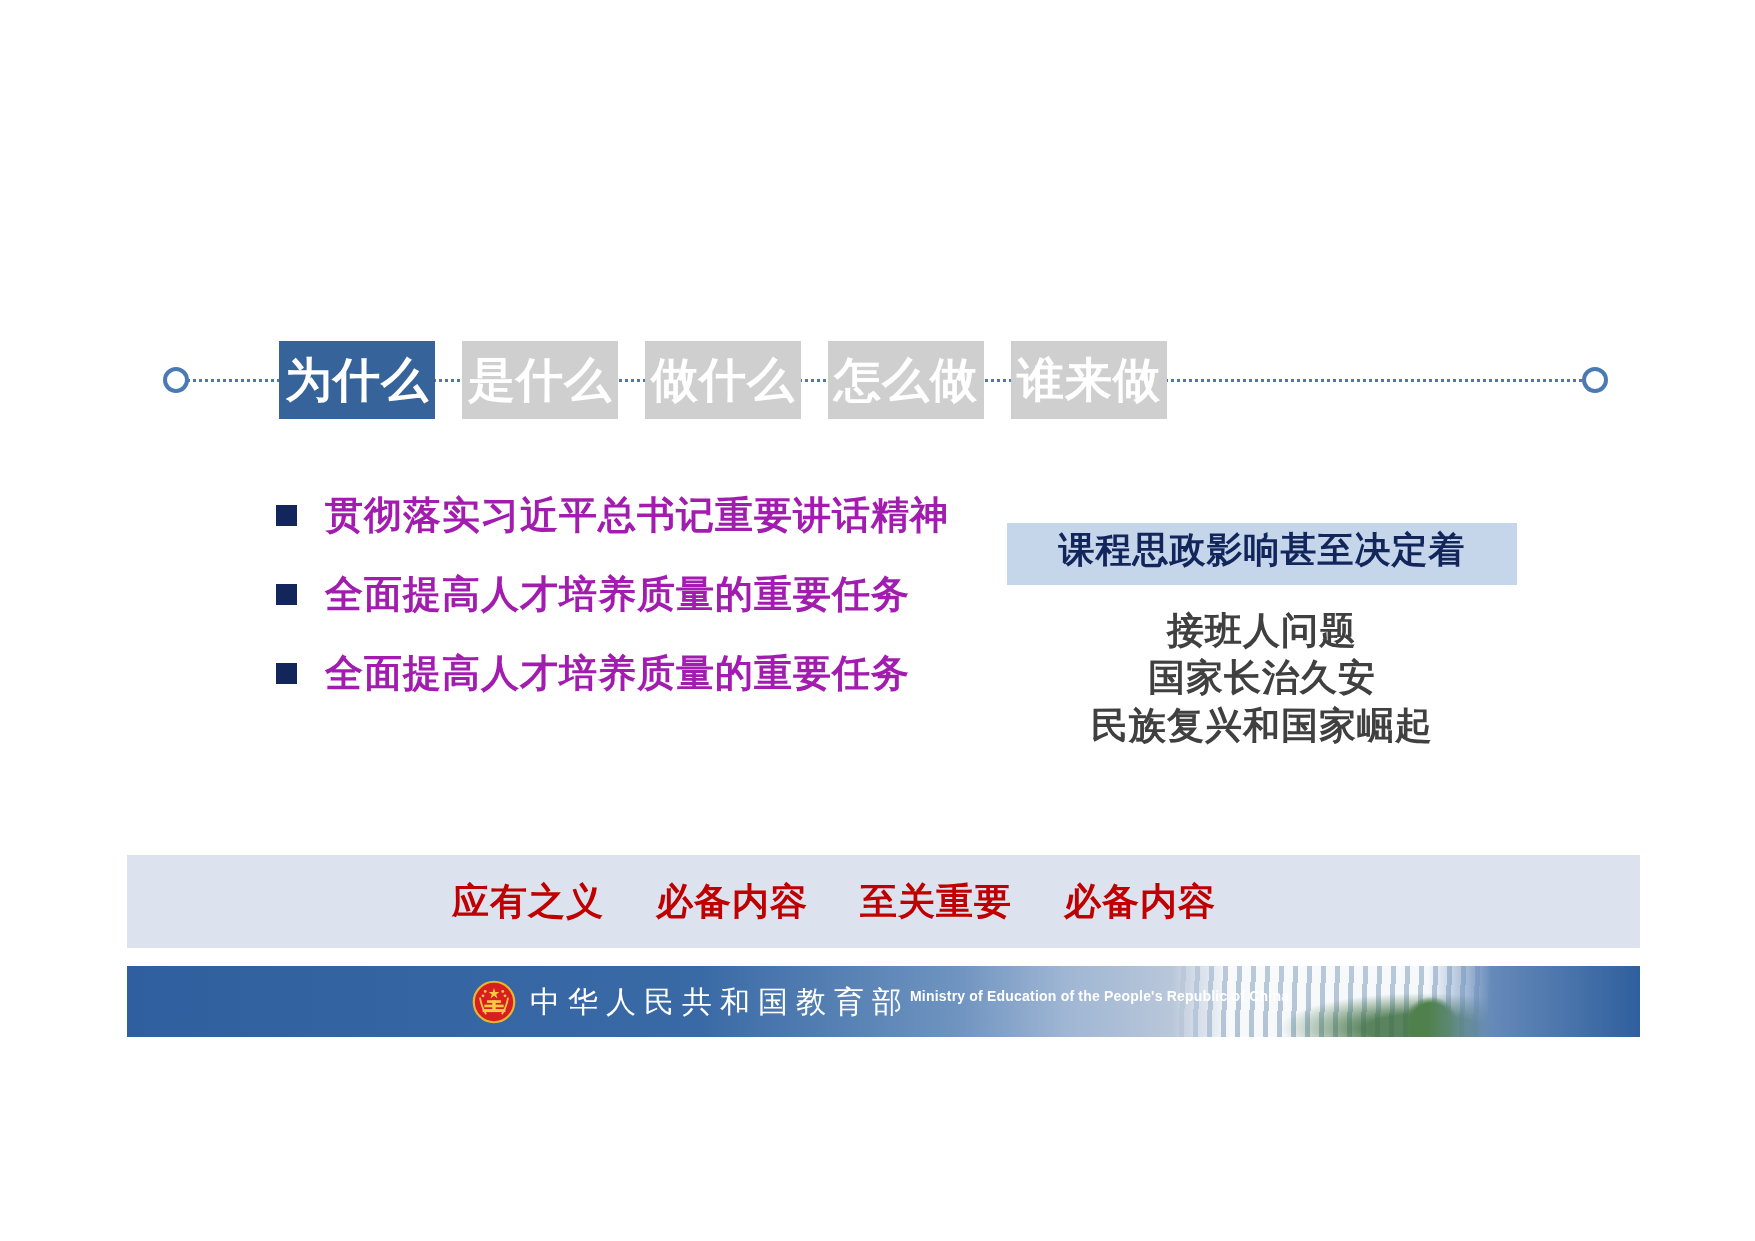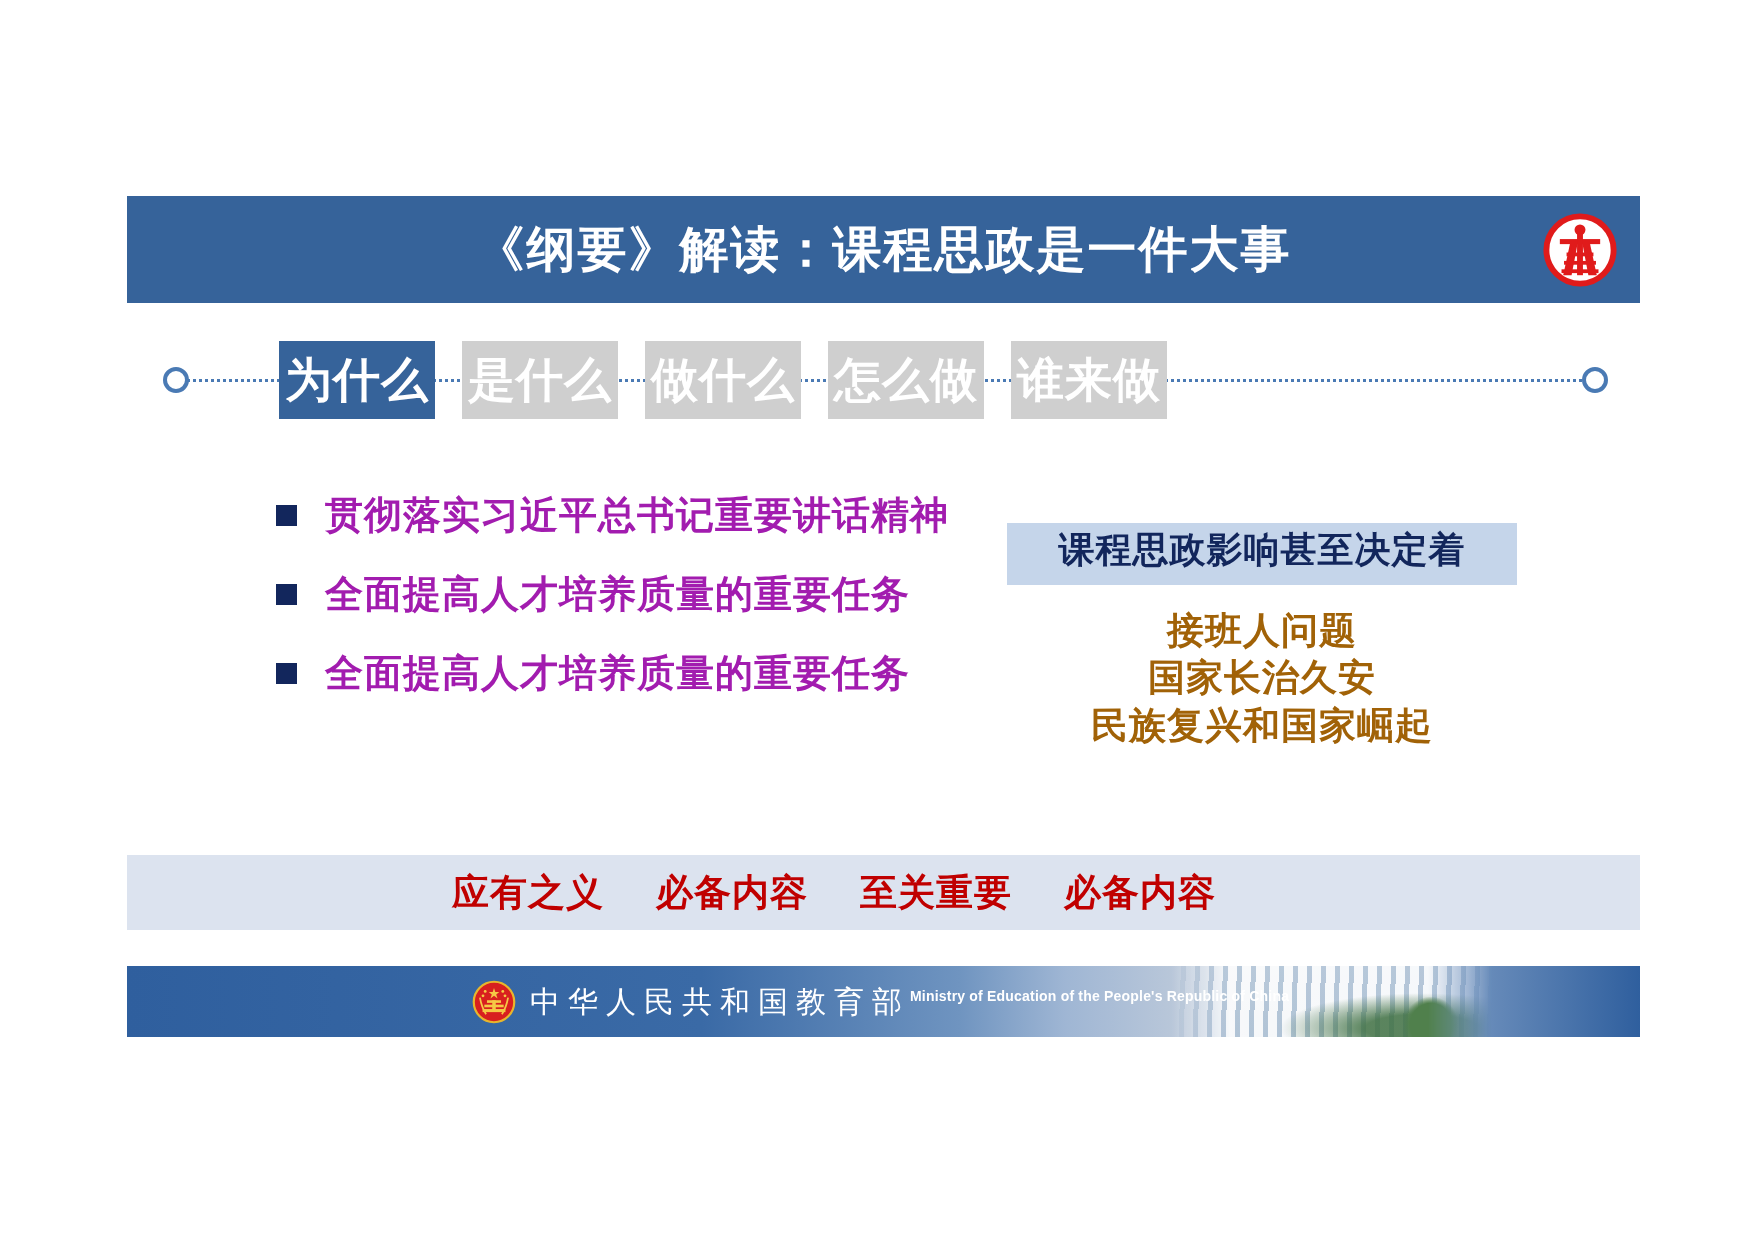--- a/index.html
+++ b/index.html
@@ -102,30 +102,30 @@
     font-size:36px; font-weight:bold;
     color:#12265c; white-space:nowrap;
     letter-spacing:1px;
   }
   .callout-lines {
     margin-top:22px;
     text-align:center;
   }
   .callout-line {
     font-size:37px; font-weight:bold;
-    color:#a16207;
+    color:#404040;
     line-height:1.28;
     white-space:nowrap;
     letter-spacing:1px;
   }
 
   
   .kv-banner {
     position:absolute; left:127px; top:855px;
-    width:1513px; height:75px;
+    width:1513px; height:93px;
     background:#dce3ef;
     display:flex; align-items:center; justify-content:flex-start;
     padding-left:325px;
   }
   .kv-item {
     font-size:37px; font-weight:bold;
     color:#c00000; white-space:nowrap;
     margin-right:52px; letter-spacing:1px;
   }
   .kv-item:last-child { margin-right:0; }
@@ -168,36 +168,20 @@
   .footer-en {
     color:#ffffff; font-size:14px; font-weight:bold;
     letter-spacing:.2px; white-space:nowrap; margin-top:3px;
   }
 </style>
 </head>
 <body>
 
 <div class="slide">
 
-  <div class="title-bar">
-    <span class="title-text">《纲要》解读：课程思政是一件大事</span>
-    <span class="title-logo">
-      <svg viewBox="0 0 100 100" width="84" height="84" aria-hidden="true">
-        <circle cx="50" cy="50" r="40" fill="#ffffff" stroke="#e01b1b" stroke-width="7"></circle>
-        <circle cx="50" cy="26" r="6.5" fill="#e01b1b"></circle>
-        <rect x="26" y="37" width="48" height="6" fill="#e01b1b"></rect>
-        <path d="M38 43 L30 80 L40 80 L47 43 Z" fill="#e01b1b"></path>
-        <path d="M62 43 L70 80 L60 80 L53 43 Z" fill="#e01b1b"></path>
-        <rect x="34" y="53" width="32" height="4.5" fill="#e01b1b"></rect>
-        <rect x="31" y="63" width="38" height="4.5" fill="#e01b1b"></rect>
-        <rect x="28" y="73" width="44" height="4.5" fill="#e01b1b"></rect>
-        <rect x="46.5" y="30" width="7" height="50" fill="#e01b1b"></rect>
-      </svg>
-    </span>
-  </div>
 
   <div class="nav-row">
     <div class="nav-line"></div>
     <div class="nav-end left"></div>
     <div class="nav-end right"></div>
     <div class="nav-items">
       <div class="nav-tab active">
         <span>为什么</span>
       </div>
       <div class="nav-tab">

